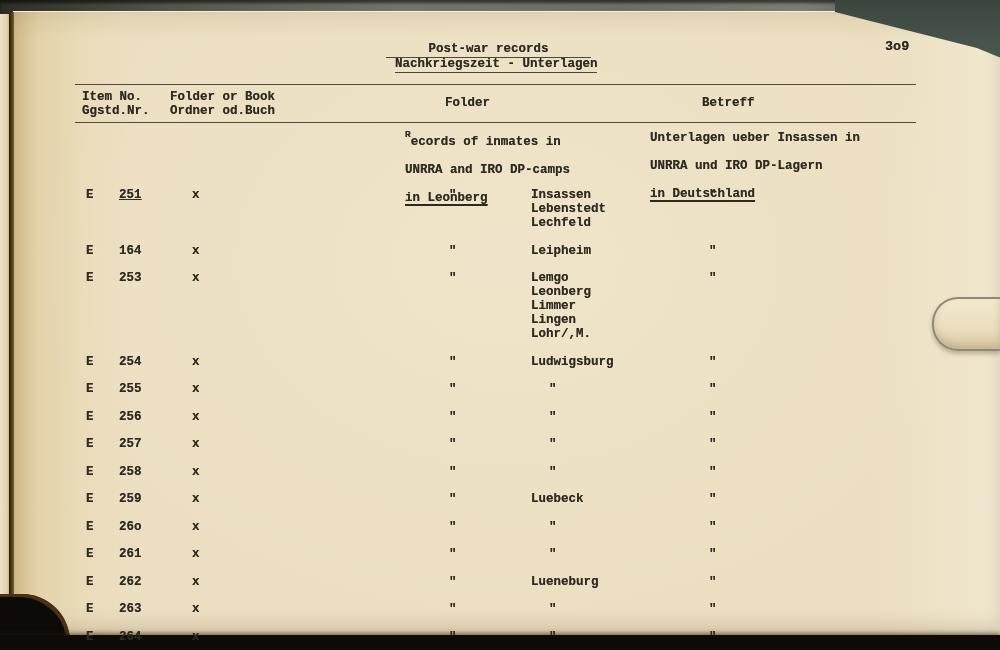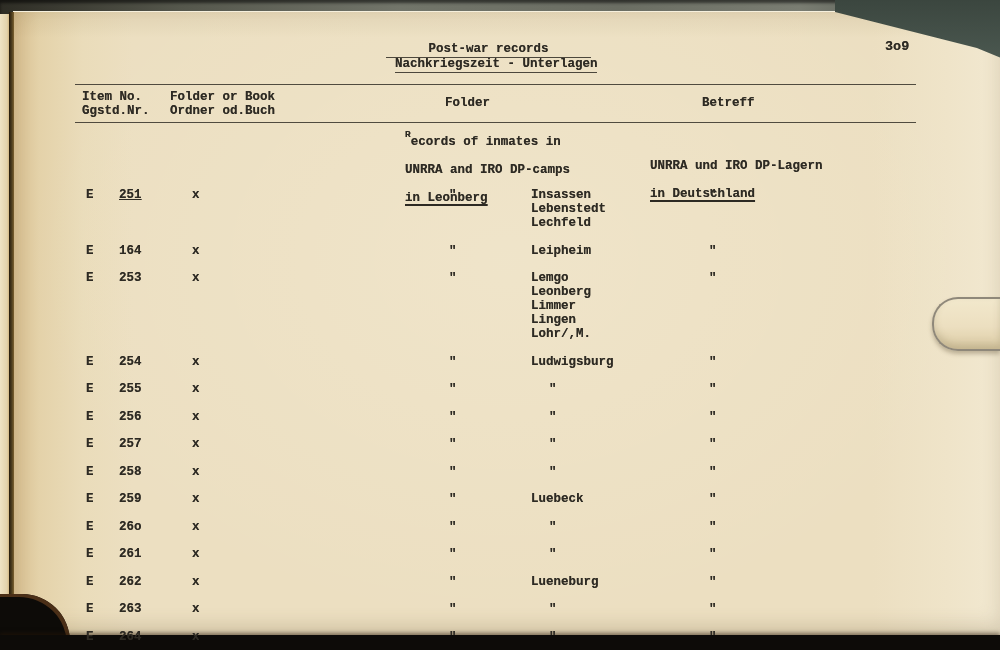--- a/index.html
+++ b/index.html
@@ -94,21 +94,21 @@
 <div class="ink" style="left:82px;top:104px;">Ggstd.Nr.</div>
 <div class="ink" style="left:170px;top:90px;">Folder or Book</div>
 <div class="ink" style="left:170px;top:104px;">Ordner od.Buch</div>
 <div class="ink" style="left:445px;top:96px;">Folder</div>
 <div class="ink" style="left:702px;top:96px;">Betreff</div>
 
 <div class="ink" style="left:405px;top:131px;"><sup class="raised">R</sup><span>ecords of inmates in</span><br>
 <span>UNRRA and IRO DP-camps</span><br>
 <span class="u">in Leonberg</span></div>
 
-<div class="ink" style="left:650px;top:131px;"><br>
+<div class="ink" style="left:650px;top:131px;"><span>Unterlagen ueber Insassen in</span><br>
 <span>UNRRA und IRO DP-Lagern</span><br>
 <span class="u">in Deutschland</span></div>
 
 <div id="rows" style="position:absolute;left:0;top:0;width:1000px;height:650px;z-index:3;">
     <div class="row" style="top: 188px;">
       <span class="cell ink" style="left: 86px; top: 0px;">E</span>
       <span class="cell ink" style="left: 119px; top: 0px; text-decoration: underline;">251</span>
       <span class="cell ink" style="left: 192px; top: 0px;">x</span>
       <span class="cell ink" style="left: 449px; top: 0px;">"</span>
       <span class="cell ink" style="left: 531px; top: 0px;">Insassen</span>

